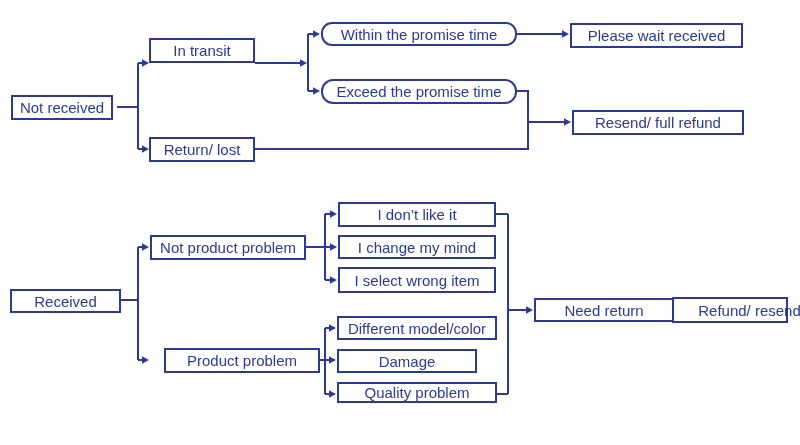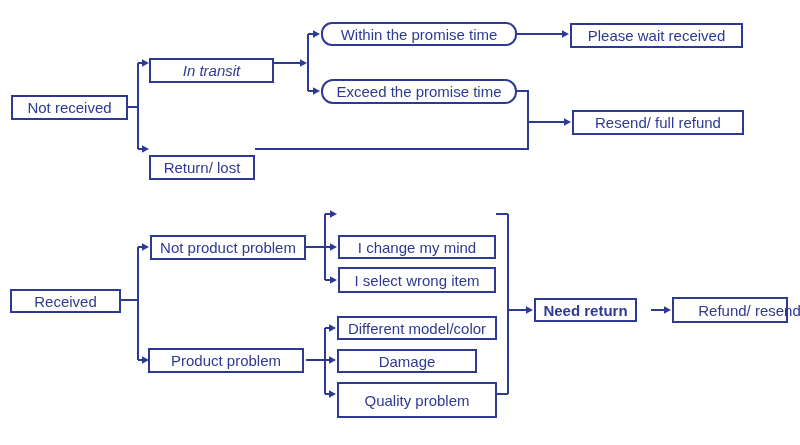--- a/index.html
+++ b/index.html
@@ -76,32 +76,33 @@
 
       <path d="M496,214 L508,214"></path>
       <path d="M497,394 L508,394"></path>
       <path d="M508,214 L508,394"></path>
       <path d="M508,310 L526,310" marker-end="url(#arr)"></path>
 
       <path d="M651,310 L664,310" marker-end="url(#arr)"></path>
     </g>
   </svg>
 
-  <div class="node" style="left:11px;top:95px;width:117px;height:25px;">Not received</div>
-  <div class="node" style="left:149px;top:58px;width:125px;height:25px;font-style:italic;">In transit</div>
-  <div class="node" style="left:149px;top:137px;width:106px;height:25px;margin-top:18px;">Return/ lost</div>
+  <div class="node" style="left:11px;top:95px;width:102px;height:25px;">Not received</div>
+  <div class="node" style="left:149px;top:38px;width:106px;height:25px;">In transit</div>
+  <div class="node" style="left:149px;top:137px;width:106px;height:25px;">Return/ lost</div>
   <div class="node" style="left:321px;top:22px;width:196px;height:24px;border-radius:11px;">Within the promise time</div>
   <div class="node" style="left:321px;top:79px;width:196px;height:25px;border-radius:12px;">Exceed the promise time</div>
   <div class="node" style="left:570px;top:23px;width:173px;height:25px;">Please wait received</div>
   <div class="node" style="left:572px;top:110px;width:172px;height:25px;">Resend/ full refund</div>
 
   <div class="node" style="left:10px;top:289px;width:111px;height:24px;">Received</div>
   <div class="node" style="left:150px;top:235px;width:156px;height:25px;">Not product problem</div>
-  <div class="node" style="left:148px;top:348px;width:156px;height:25px;">Product problem</div>
+  <div class="node" style="left:164px;top:348px;width:156px;height:25px;">Product problem</div>
+  <div class="node" style="left:338px;top:202px;width:158px;height:25px;">I don’t like it</div>
   <div class="node" style="left:338px;top:235px;width:158px;height:24px;text-align:right;">I change my mind</div>
   <div class="node" style="left:338px;top:267px;width:158px;height:26px;">I select wrong item</div>
   <div class="node" style="left:337px;top:316px;width:160px;height:24px;">Different model/color</div>
   <div class="node" style="left:337px;top:349px;width:140px;height:24px;">Damage</div>
-  <div class="node" style="left:337px;top:382px;width:160px;height:36px;">Quality problem</div>
-  <div class="node" style="left:534px;top:298px;width:103px;height:24px;font-weight:bold;">Need return</div>
+  <div class="node" style="left:337px;top:382px;width:160px;height:21px;">Quality problem</div>
+  <div class="node" style="left:534px;top:298px;width:140px;height:24px;">Need return</div>
   <div class="node" style="left:672px;top:297px;width:116px;height:26px;padding-left:39px;">Refund/ resend</div>
 
 </div>
 
 </body></html>

